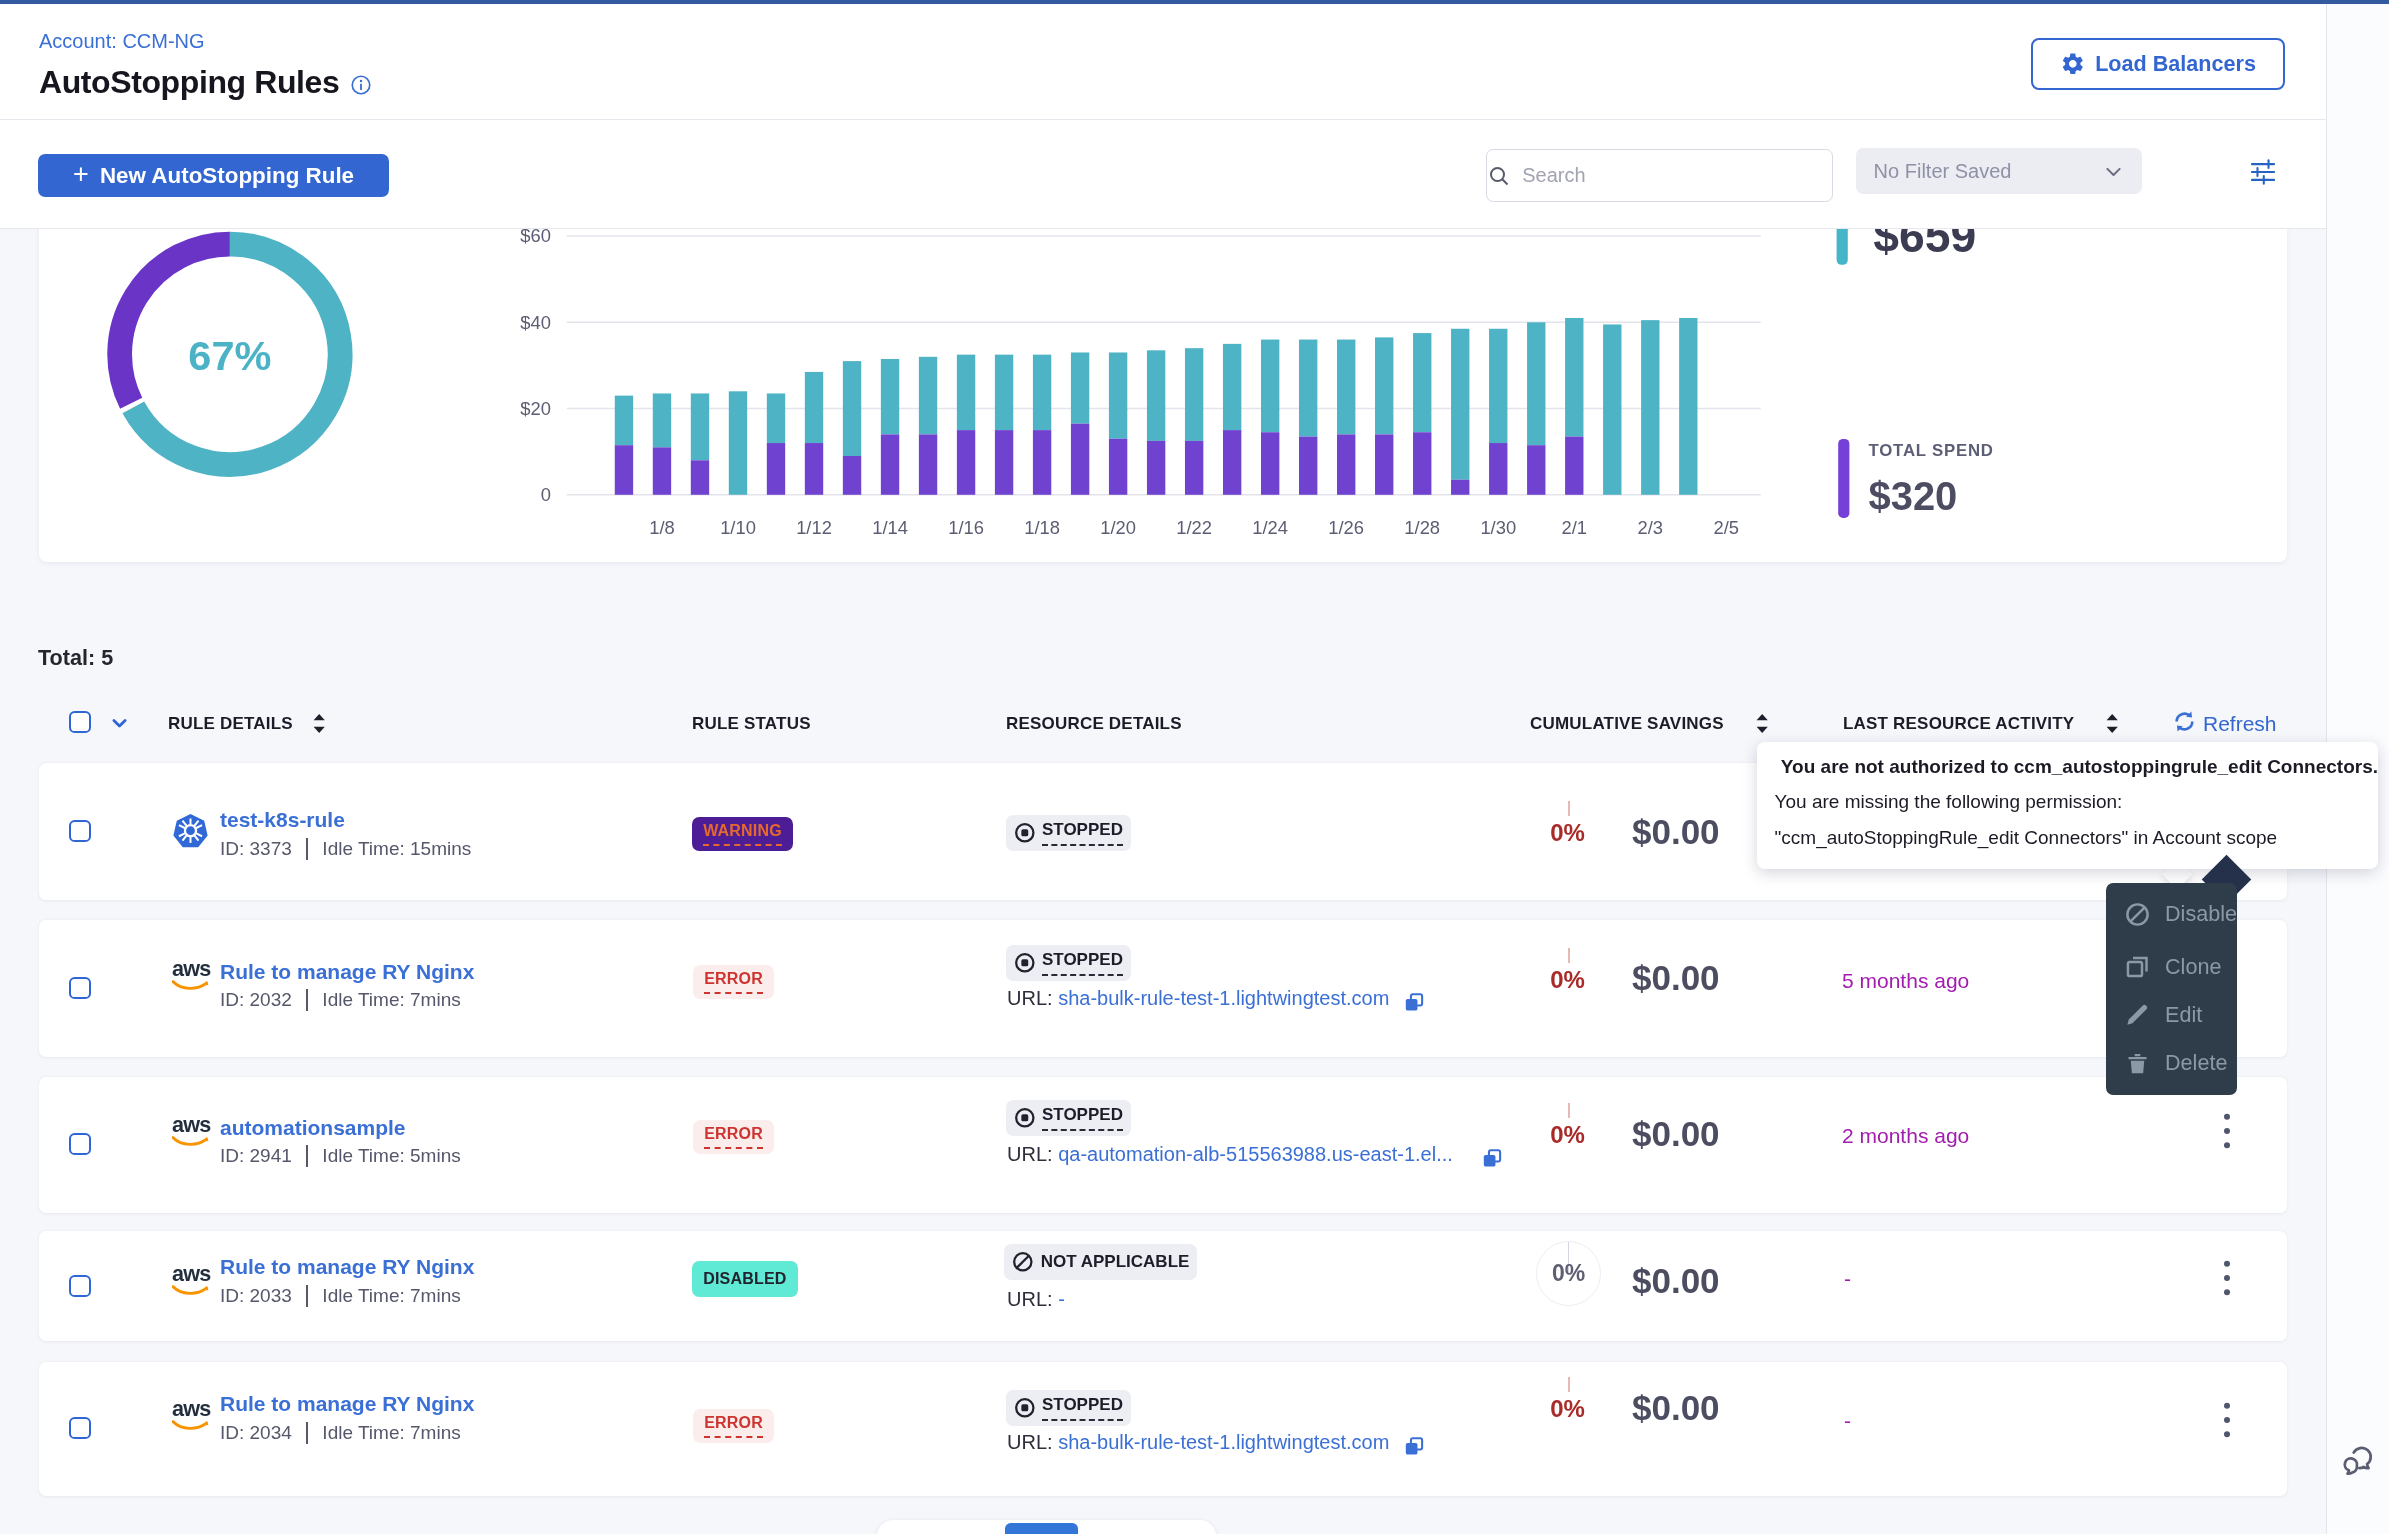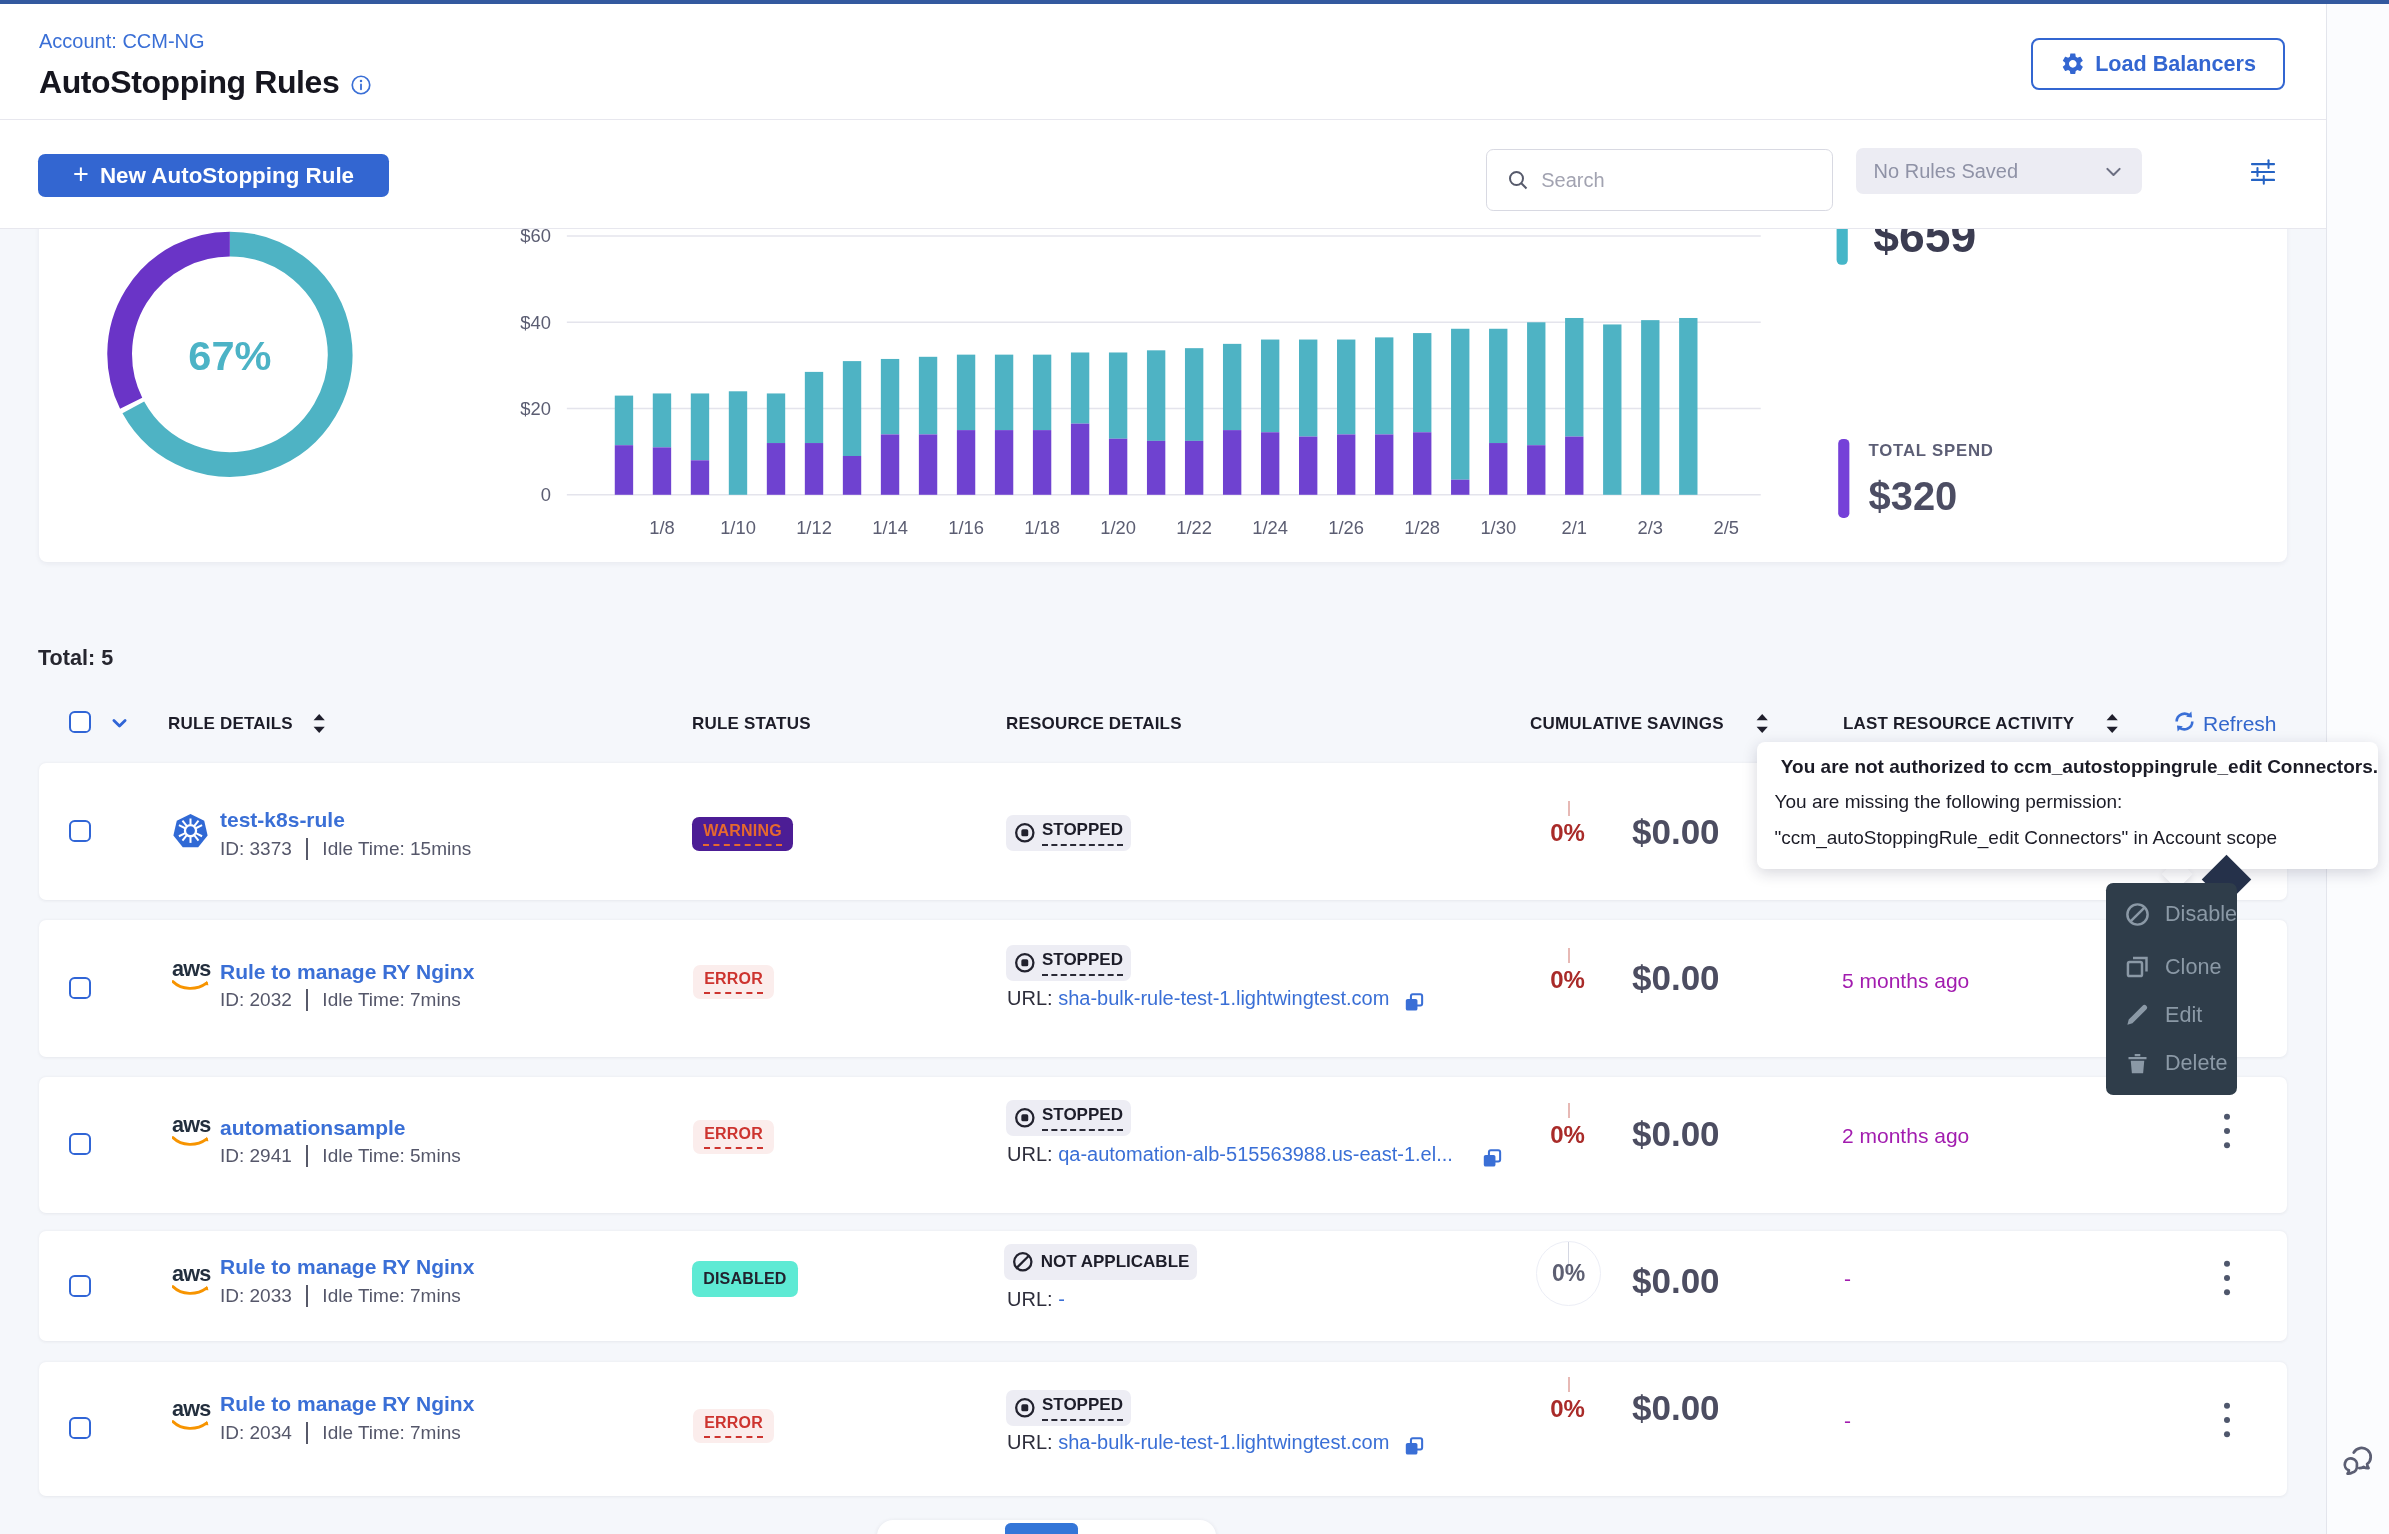--- a/index.html
+++ b/index.html
@@ -5,21 +5,21 @@
 html,body { width:2389px; height:1535px; overflow:hidden; font-family:"Liberation Sans",sans-serif; background:#fff; }
 #topstrip { position:absolute;left:0;top:0;width:2389px;height:4px;background:#33599f; }
 #header { position:absolute;left:0;top:4px;width:2326px;height:116px;background:#fff;border-bottom:1.6px solid #e7e7ee; }
 #filterrow { position:absolute;left:0;top:121px;width:2326px;height:108px;background:#fff;border-bottom:1.6px solid #e7e7ee;z-index:5; }
 #content { position:absolute;left:0;top:229px;width:2326px;height:1306px;background:#f5f7fb; }
 #rail { position:absolute;left:2326px;top:4px;width:63px;height:1531px;background:#fbfcfe;border-left:1.6px solid #e3e5ec;z-index:6; }
 .acct { position:absolute;left:39px;top:30px;font-size:20px;color:#3a6fd6; }
 .title { position:absolute;left:39px;top:64px;font-size:32px;font-weight:bold;color:#16161f;letter-spacing:-0.4px; }
 .lb-btn { position:absolute;left:2031px;top:38px;width:254px;height:52px;border:2px solid #3366d1;border-radius:8px;display:flex;align-items:center;justify-content:center;color:#3366d1;font-size:21.6px;font-weight:bold; }
 .newrule { position:absolute;left:38px;top:154px;width:351px;height:43px;background:#3366d1;border-radius:7.2px;color:#fff;font-size:22.4px;font-weight:bold;display:flex;align-items:center;justify-content:center;z-index:6; }
-.search { position:absolute;left:1486px;top:149px;width:347px;height:62px;border:1.6px solid #d8d9e2;border-radius:7.2px;background:#fff;display:flex;align-items:center;padding-left:19px;z-index:6; }
+.search { position:absolute;left:1486px;top:149px;width:347px;height:53px;border:1.6px solid #d8d9e2;border-radius:7.2px;background:#fff;display:flex;align-items:center;padding-left:0;z-index:6; }
 .search span { color:#a2a3b1;font-size:20px;margin-left:11.2px; }
 .nofilter { position:absolute;left:1856px;top:148px;width:286px;height:46px;background:#ececf3;border-radius:7.2px;display:flex;align-items:center;padding:0 17.6px;z-index:6; }
 .nofilter span { color:#8f92a6;font-size:20px;flex:1; }
 .chartcard { position:absolute;left:39px;top:192px;width:2248px;height:370px;background:#fff;border-radius:8px;box-shadow:0 1.6px 4.8px rgba(40,41,61,.06); }
 .totals { position:absolute;left:38px;top:645px;font-size:21.6px;font-weight:bold;color:#26262f; }
 .th { position:absolute;font-size:17px;font-weight:bold;color:#1c1c28;letter-spacing:0.2px; }
 .card { position:absolute;left:39px;width:2248px;background:#fff;border-radius:7.2px;box-shadow:0 0.8px 3.2px rgba(40,41,61,.07); }
 .cb { position:absolute;width:21.6px;height:21.6px;border:2px solid #3065d6;border-radius:5.6px;background:#fff; }
 .rname { position:absolute;font-size:21px;font-weight:bold;color:#3a6fd6; }
 .rid { position:absolute;font-size:19px;color:#55576a; }
@@ -351,21 +351,21 @@
     </svg>Load Balancers</div>
 <div class="newrule"><span style="font-size:27px;font-weight:normal;margin-right:11.2px;margin-top:-2.4px">+</span>New AutoStopping Rule</div>
 <div class="search">
     <svg width="24" height="24" viewBox="0 0 24 24">
       <circle cx="10.5" cy="10.5" r="6.5" fill="none" stroke="#565a6b" stroke-width="2"></circle>
       <line x1="15.3" y1="15.3" x2="20.5" y2="20.5" stroke="#565a6b" stroke-width="2"></line>
     </svg>
     <span>Search</span>
   </div>
 <div class="nofilter">
-    <span>No Rules Saved</span>
+    <span>No Filter Saved</span>
     <svg width="21" height="21" viewBox="0 0 24 24">
       <path d="M5 9 L12 16 L19 9" stroke="#6c6f82" stroke-width="2.4" fill="none" stroke-linecap="round" stroke-linejoin="round"></path>
     </svg>
   </div>
 <svg style="position:absolute;left:2251px;top:157px;z-index:6" width="24" height="30" viewBox="0 0 30 38" stroke="#2563c4" stroke-width="2.6" stroke-linecap="round">
 <line x1="1" y1="9" x2="29" y2="9"></line>
     <line x1="22" y1="4" x2="22" y2="14"></line>
 <line x1="1" y1="19" x2="29" y2="19"></line>
     <line x1="8" y1="14" x2="8" y2="24"></line>
 <line x1="1" y1="29" x2="29" y2="29"></line>

